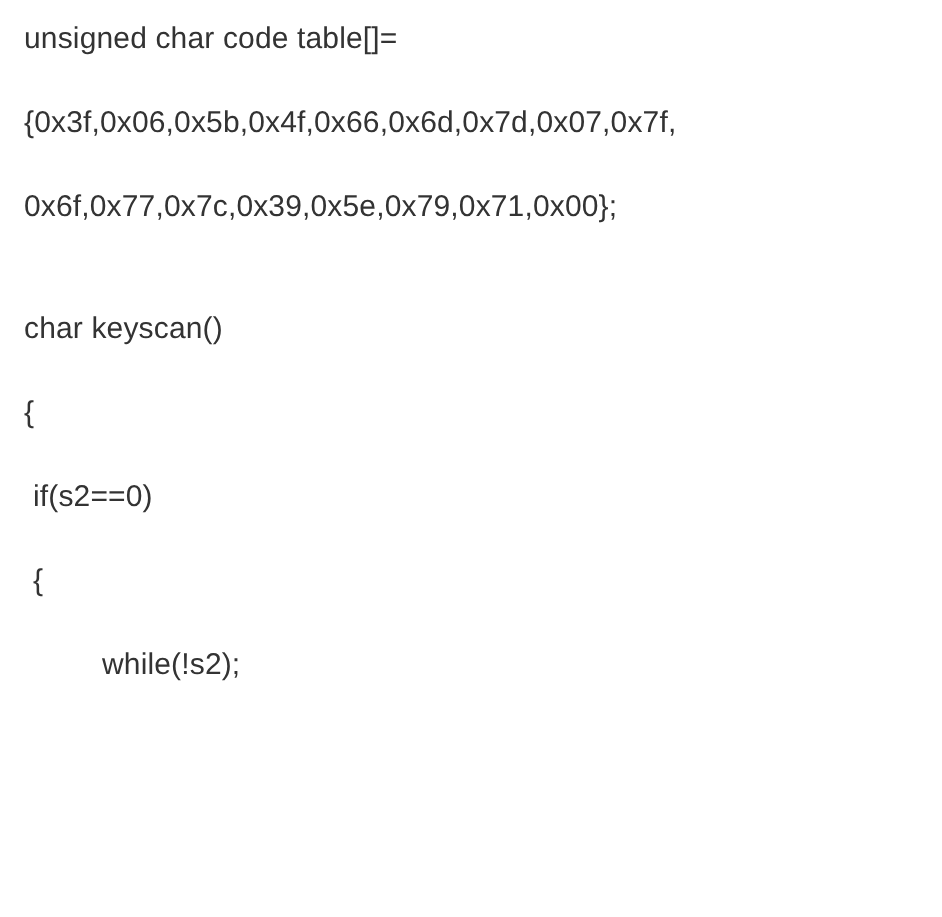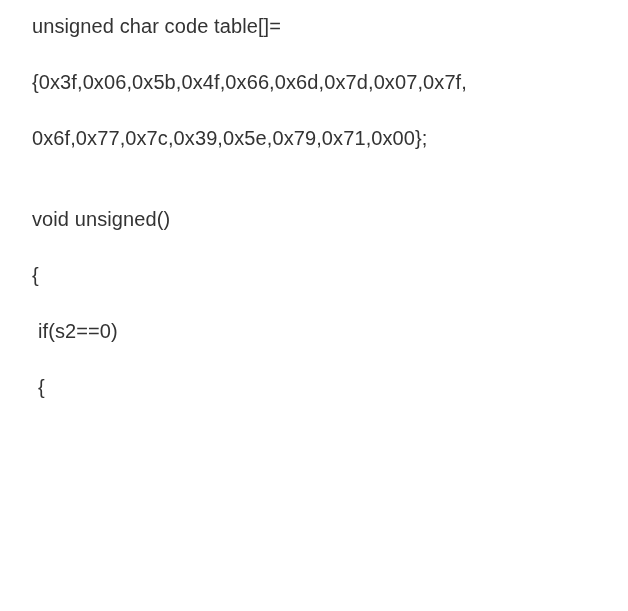--- a/index.html
+++ b/index.html
@@ -7,21 +7,21 @@
       padding: 0;
       width: 628px;
       height: 611px;
       background: #ffffff;
       font-family: "Microsoft YaHei", "Segoe UI", Tahoma, Arial, sans-serif;
       font-size: 20px;
       color: #333333;
       overflow: hidden;
     }
     .page {
-      padding-left: 32px;
+      padding-left: 16px;
       padding-top: 14px;
       box-sizing: border-box;
     }
     .line {
       line-height: 1.25;
       margin-bottom: 31px;
       white-space: pre;
       letter-spacing: 0.1px;
     }
     .gap {
@@ -31,17 +31,18 @@
     .indent-2 { padding-left: 52px; }
   </style>
 </head>
 <body>
 
 <div class="page">
   <div class="line">unsigned char code table[]=</div>
   <div class="line">{0x3f,0x06,0x5b,0x4f,0x66,0x6d,0x7d,0x07,0x7f,</div>
   <div class="line">0x6f,0x77,0x7c,0x39,0x5e,0x79,0x71,0x00};</div>
   <div class="gap"></div>
-  <div class="line">void unsigned()</div>
+  <div class="line">char keyscan()</div>
   <div class="line">{</div>
   <div class="line indent-1">if(s2==0)</div>
   <div class="line indent-1">{</div>
+  <div class="line indent-2">while(!s2);</div>
 </div>
 
 </body></html>

